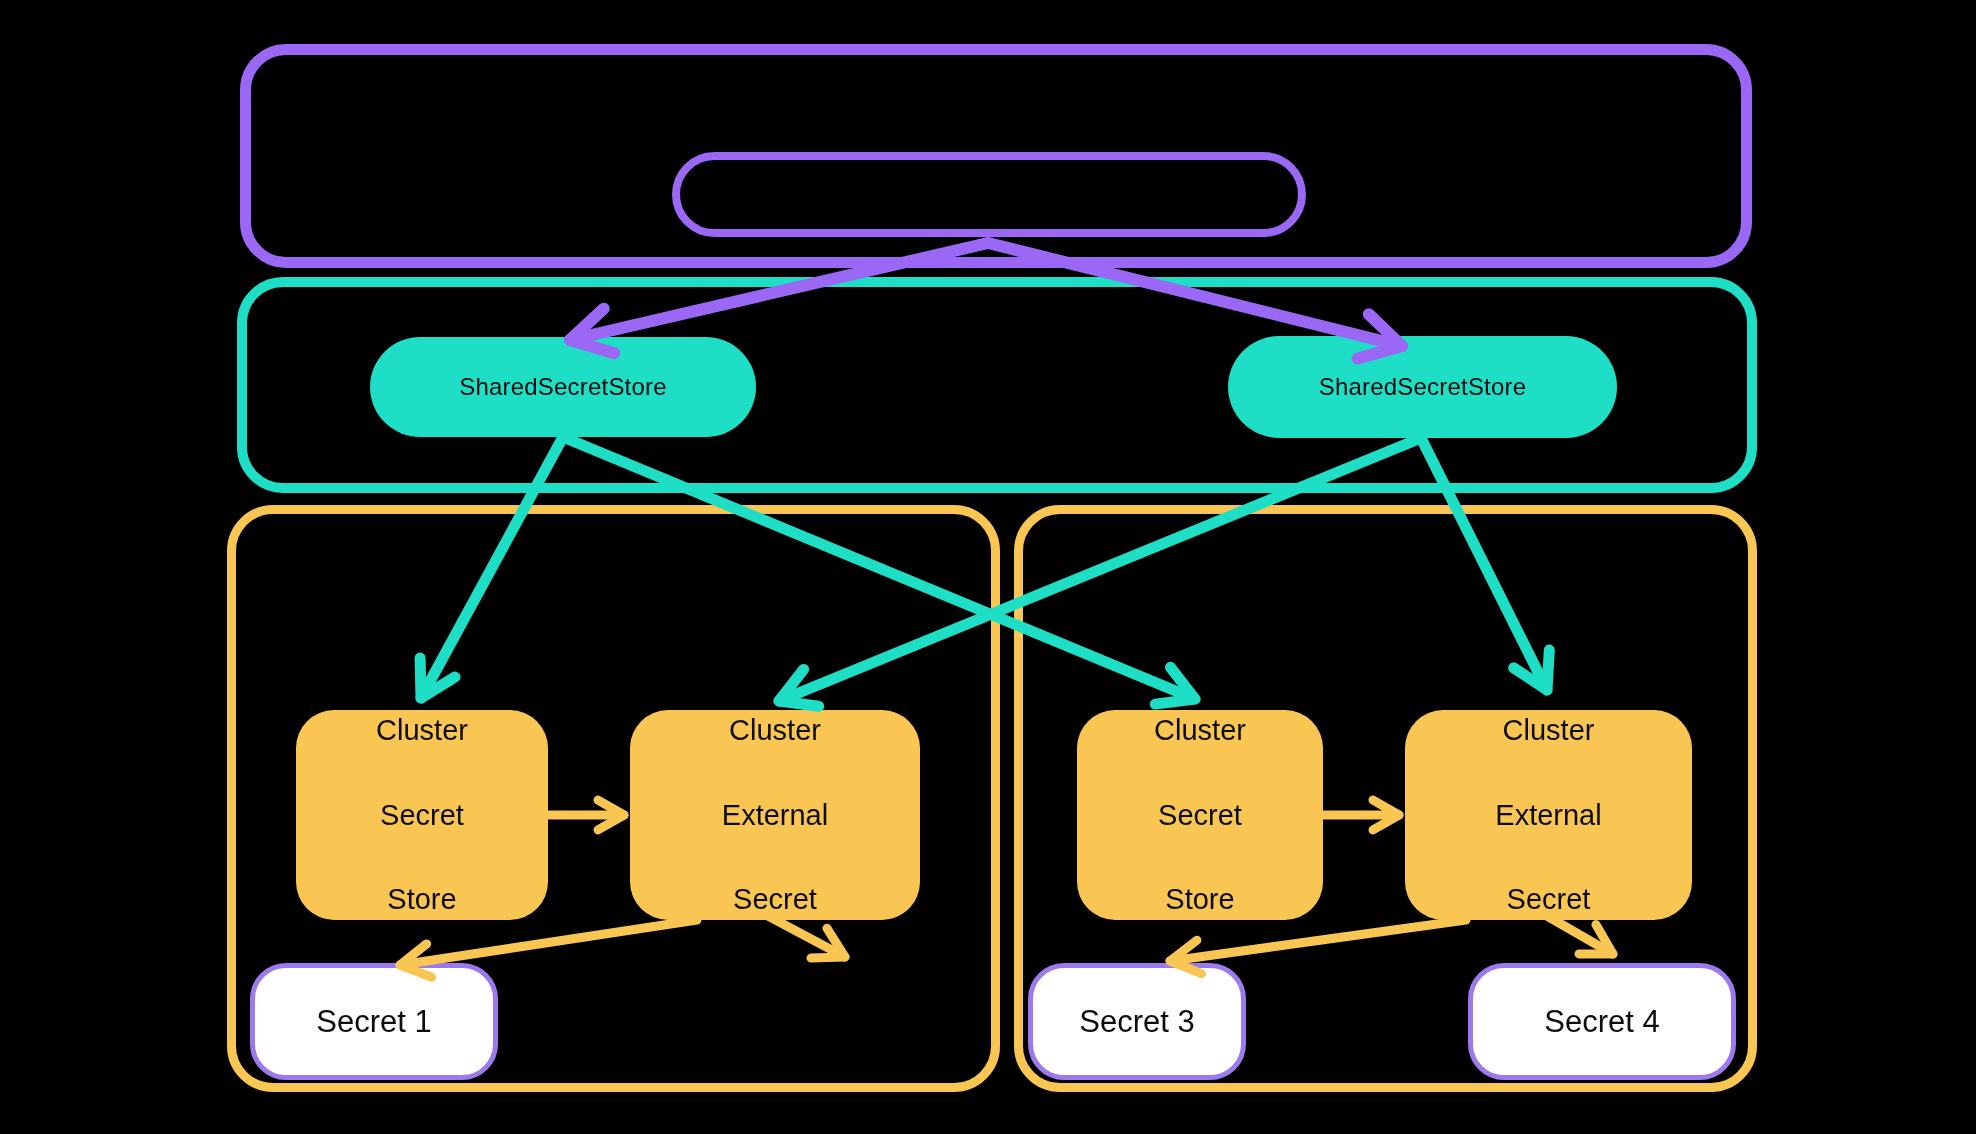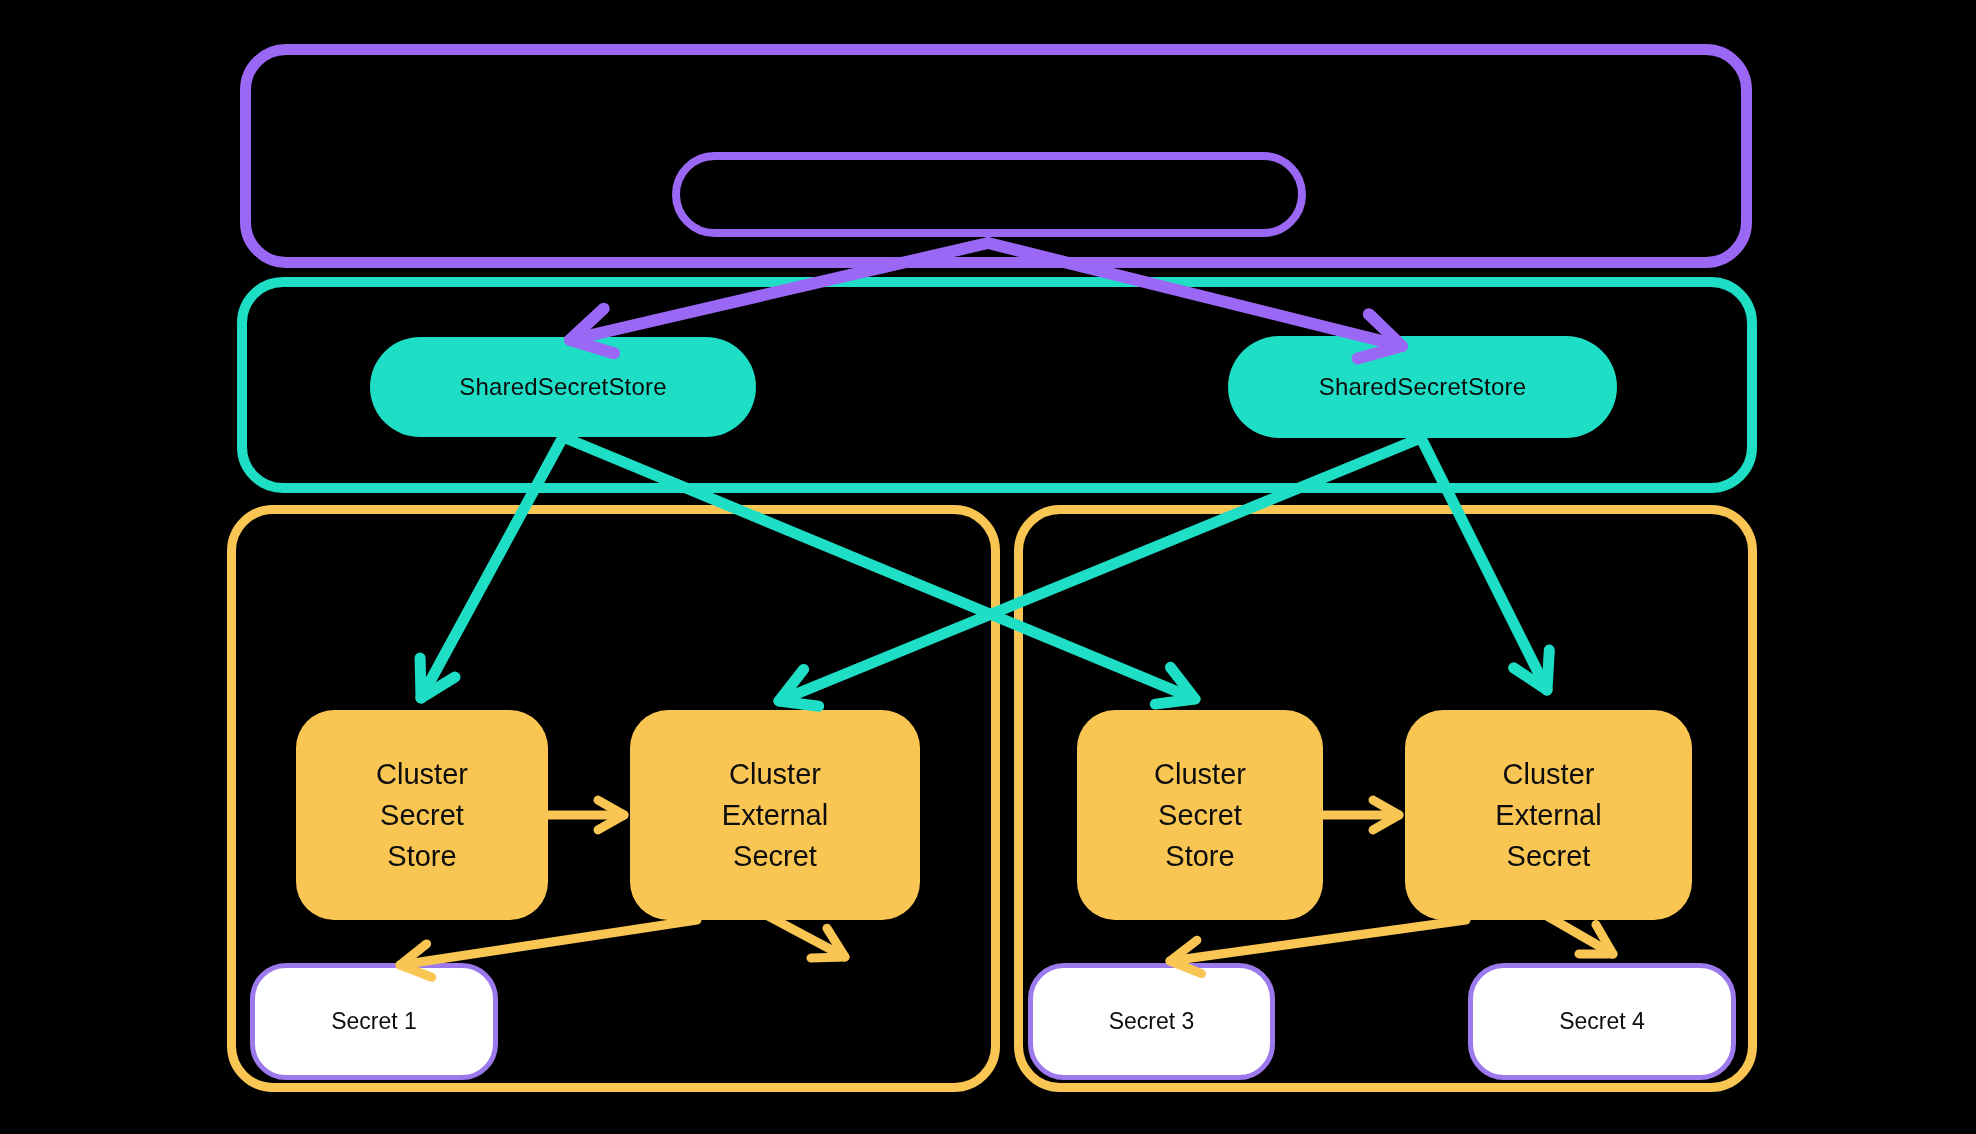--- a/index.html
+++ b/index.html
@@ -7,24 +7,24 @@
        font-family:"Liberation Sans", sans-serif;}
   .stage{position:absolute;left:0;top:0;width:1976px;height:1134px;background:#000;}
   .abs{position:absolute;box-sizing:border-box;}
   .outline{background:transparent;}
   .purple-outline{border:11px solid #9A68F4;border-radius:46px;}
   .purple-pill-outline{border:8px solid #9A68F4;border-radius:44px;}
   .teal-outline{border:10px solid #1EDFC6;border-radius:46px;}
   .yellow-outline{border:9px solid #F9C653;border-radius:46px;}
   .teal-pill{background:#1EDFC6;border-radius:52px;display:flex;align-items:center;justify-content:center;}
   .teal-pill .lbl{color:#0D0D0D;font-size:24px;letter-spacing:0.2px;}
-  .ybox{background:#F9C653;border-radius:38px;display:flex;flex-direction:column;align-items:center;justify-content:center;}
+  .ybox{background:#F9C653;border-radius:38px;display:flex;flex-direction:column;align-items:center;justify-content:space-between;}
   .ybox .line{color:#0D0D0D;font-size:29px;line-height:41px;text-align:center;}
   .secret{background:#FFFFFF;border:5px solid #9C79EC;border-radius:36px;display:flex;align-items:center;justify-content:center;}
-  .secret .lbl{color:#0D0D0D;font-size:23px;}
+  .secret .lbl{color:#0D0D0D;font-size:31px;}
   svg.arrows{position:absolute;left:0;top:0;z-index:50;}
 </style>
 </head>
 <body>
 
 <div class="stage">
 
   <div class="abs outline purple-outline" style="left:240px;top:44px;width:1512px;height:224px;"></div>
 
   <div class="abs outline purple-pill-outline" style="left:672px;top:152px;width:634px;height:85px;"></div>
@@ -58,21 +58,21 @@
   </div>
   <div class="abs ybox" style="left:1405px;top:710px;width:287px;height:210px;">
     <span class="line">Cluster</span>
     <span class="line">External</span>
     <span class="line">Secret</span>
   </div>
 
   <div class="abs secret" style="left:250px;top:963px;width:248px;height:117px;">
     <span class="lbl">Secret 1</span>
   </div>
-  <div class="abs secret" style="left:1028px;top:963px;width:247px;height:117px;">
+  <div class="abs secret" style="left:1028px;top:963px;width:218px;height:117px;">
     <span class="lbl">Secret 3</span>
   </div>
   <div class="abs secret" style="left:1468px;top:963px;width:268px;height:117px;">
     <span class="lbl">Secret 4</span>
   </div>
 
   <svg class="arrows" width="1976" height="1134" viewBox="0 0 1976 1134" xmlns="http://www.w3.org/2000/svg">
       <g stroke="#9A68F4" stroke-width="12" fill="none" stroke-linecap="round" stroke-linejoin="round">
         <path d="M 988 243 L 570 340"></path>
         <path d="M 614.1 353.2 L 570 340 L 603.7 308.7"></path>

